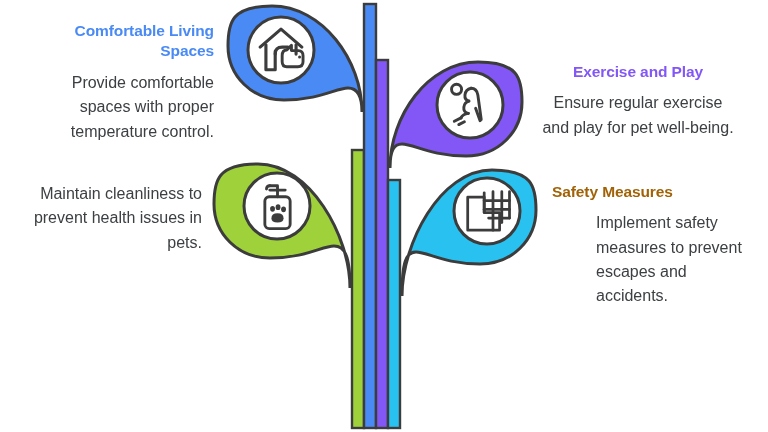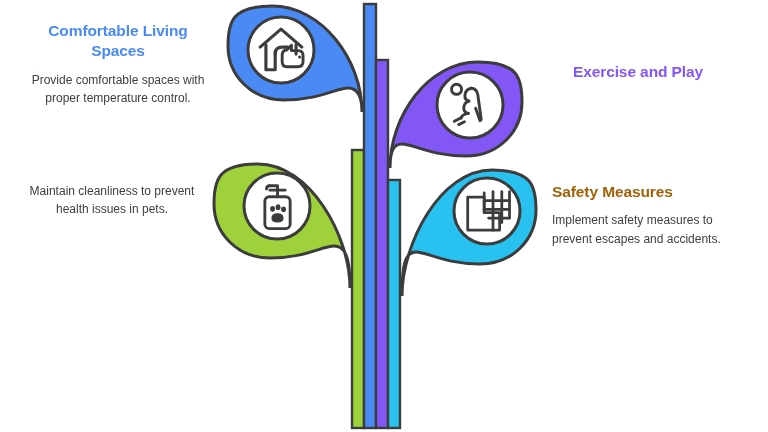--- a/index.html
+++ b/index.html
@@ -17,32 +17,32 @@
   #infographic {
     position: absolute;
     inset: 0;
     width: 768px;
     height: 432px;
   }
   .text-block {
     position: absolute;
     width: 190px;
   }
-  .text-block.left  { text-align: center; }
+  .text-block.left  { text-align: right; }
   .text-block.right { text-align: left; }
 
   .tb-title {
     font-size: 15.5px;
     font-weight: bold;
     line-height: 1.32;
     margin: 0 0 9px 0;
     letter-spacing: -0.1px;
   }
   .tb-body {
-    font-size: 12px;
+    font-size: 16px;
     line-height: 1.52;
     color: #3c4043;
     margin: 0;
   }
 
   
   #tb-comfortable { left: 22px;  top: 21px;  width: 192px; }
   #tb-cleanliness { left: 22px;  top: 182px; width: 180px; }
   #tb-exercise    { left: 538px; top: 62px;  width: 200px; text-align: center; }
   #tb-safety      { left: 552px; top: 182px; width: 196px; }
@@ -163,22 +163,23 @@
   </g>
 </svg>
 
 <div class="text-block left" id="tb-comfortable">
   <p class="tb-title" style="color: rgb(74, 138, 244);">Comfortable Living Spaces</p>
   <p class="tb-body" style="color: rgb(60, 64, 67);">Provide comfortable spaces with proper temperature control.</p>
 </div>
 
 <div class="text-block right" id="tb-exercise">
   <p class="tb-title" style="color: rgb(130, 87, 246);">Exercise and Play</p>
+  <p class="tb-body" style="color: rgb(60, 64, 67);">Ensure regular exercise and play for pet well-being.</p>
 </div>
 
 <div class="text-block left" id="tb-cleanliness">
   <p class="tb-body" style="color: rgb(60, 64, 67);">Maintain cleanliness to prevent health issues in pets.</p>
 </div>
 
 <div class="text-block right" id="tb-safety">
   <p class="tb-title" style="color: #a16207;">Safety Measures</p>
-  <p class="tb-body" style="color: rgb(60, 64, 67);">Implement safety measures to prevent escapes and accidents.</p>
+  <p class="tb-body" style="color: rgb(60, 64, 67); margin-left: 44px;">Implement safety measures to prevent escapes and accidents.</p>
 </div>
 
 </body></html>

